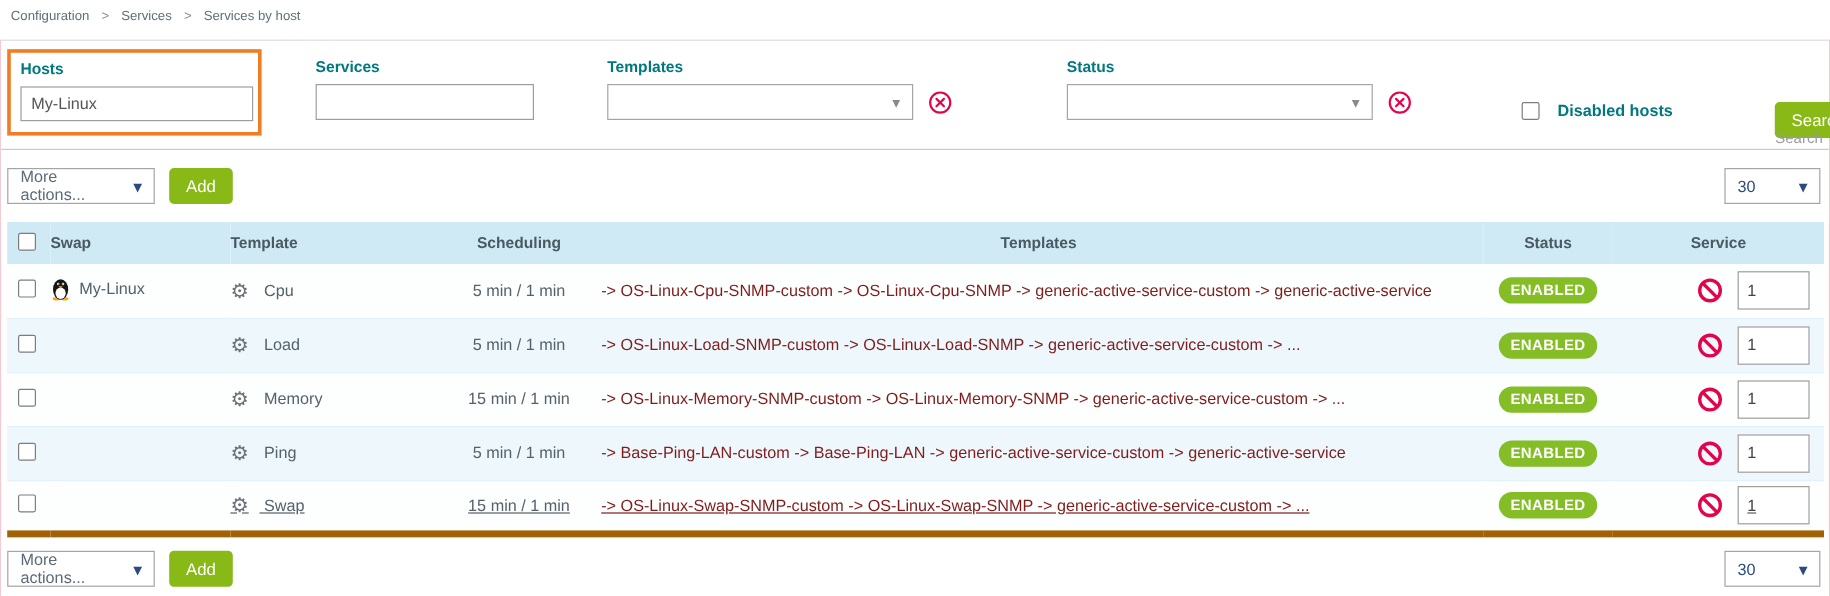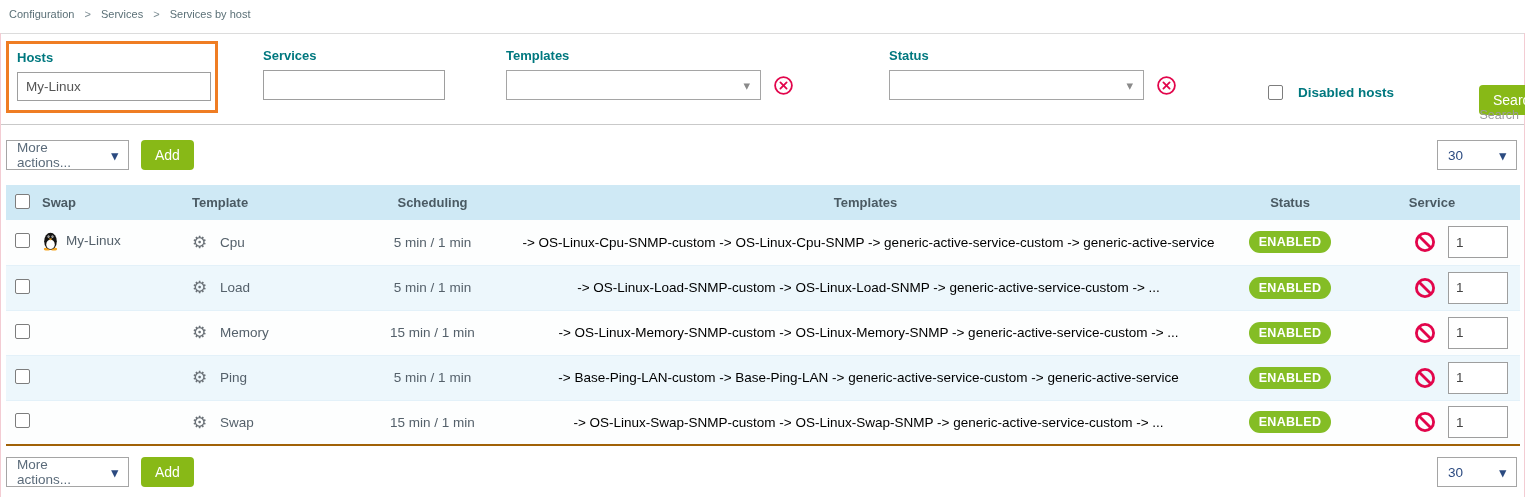--- a/index.html
+++ b/index.html
@@ -53,27 +53,27 @@
 
   
   table.svc { width: 1514px; margin: 0 5px; border-collapse: collapse; table-layout: fixed; }
   thead th { background: var(--hdrbg, #cfe9f5); height: 35px; font-size: 13px; font-weight: bold;
     color: #4a5a63; text-align: left; padding: 0; }
   th.c-check, td.c-check { width: 36px; padding-left: 9px; }
   th.c-host, td.c-host { width: 150px; }
   th.c-serv, td.c-serv { width: 178px; }
   th.c-sched, td.c-sched { width: 125px; text-align: center; }
   th.c-tpl { text-align: center; }
-  td.c-tpl { text-align: center; padding-left: 6px; color: #000000; }
+  td.c-tpl { text-align: left; padding-left: 6px; color: #7f1d1d; }
   th.c-status, td.c-status { width: 108px; text-align: center; }
   th.c-opt, td.c-opt { width: 176px; text-align: center; }
   tbody tr { height: 45px; background: #fdfefe; }
   tbody tr:nth-child(even) { background: var(--altbg, #edf7fc); }
   tbody tr + tr td { border-top: 1px solid #e3f1f9; }
-  tbody tr:last-child td { border-bottom: 2px solid #a16207; }
+  tbody tr:last-child td { border-bottom: 6px solid #a16207; text-decoration: underline; }
   tbody td { font-size: 13.5px; color: #55616b; vertical-align: middle; }
   .hostwrap { display: inline-flex; align-items: center; gap: 7px; cursor: pointer; }
   .gear { color: #6b7278; font-size: 17px; margin-right: 9px; vertical-align: -1px; }
   .svc-link { cursor: pointer; }
   .badge { display: inline-block; background: var(--badge, #84bd25); color: #fff; font-weight: bold;
     font-size: 12.5px; letter-spacing: .3px; padding: 4px 10px 4px; border-radius: 11px; }
   td.c-opt .optwrap { display: flex; align-items: center; justify-content: flex-end; padding-right: 12px; gap: 12px; }
   .optin { width: 60px; height: 32px; border: 1px solid #9e9e9e; font-family: "Liberation Sans", sans-serif;
     font-size: 13.5px; color: #444; padding: 0 7px; background: #fff; }
   .icon-btn { display: inline-flex; cursor: pointer; }

